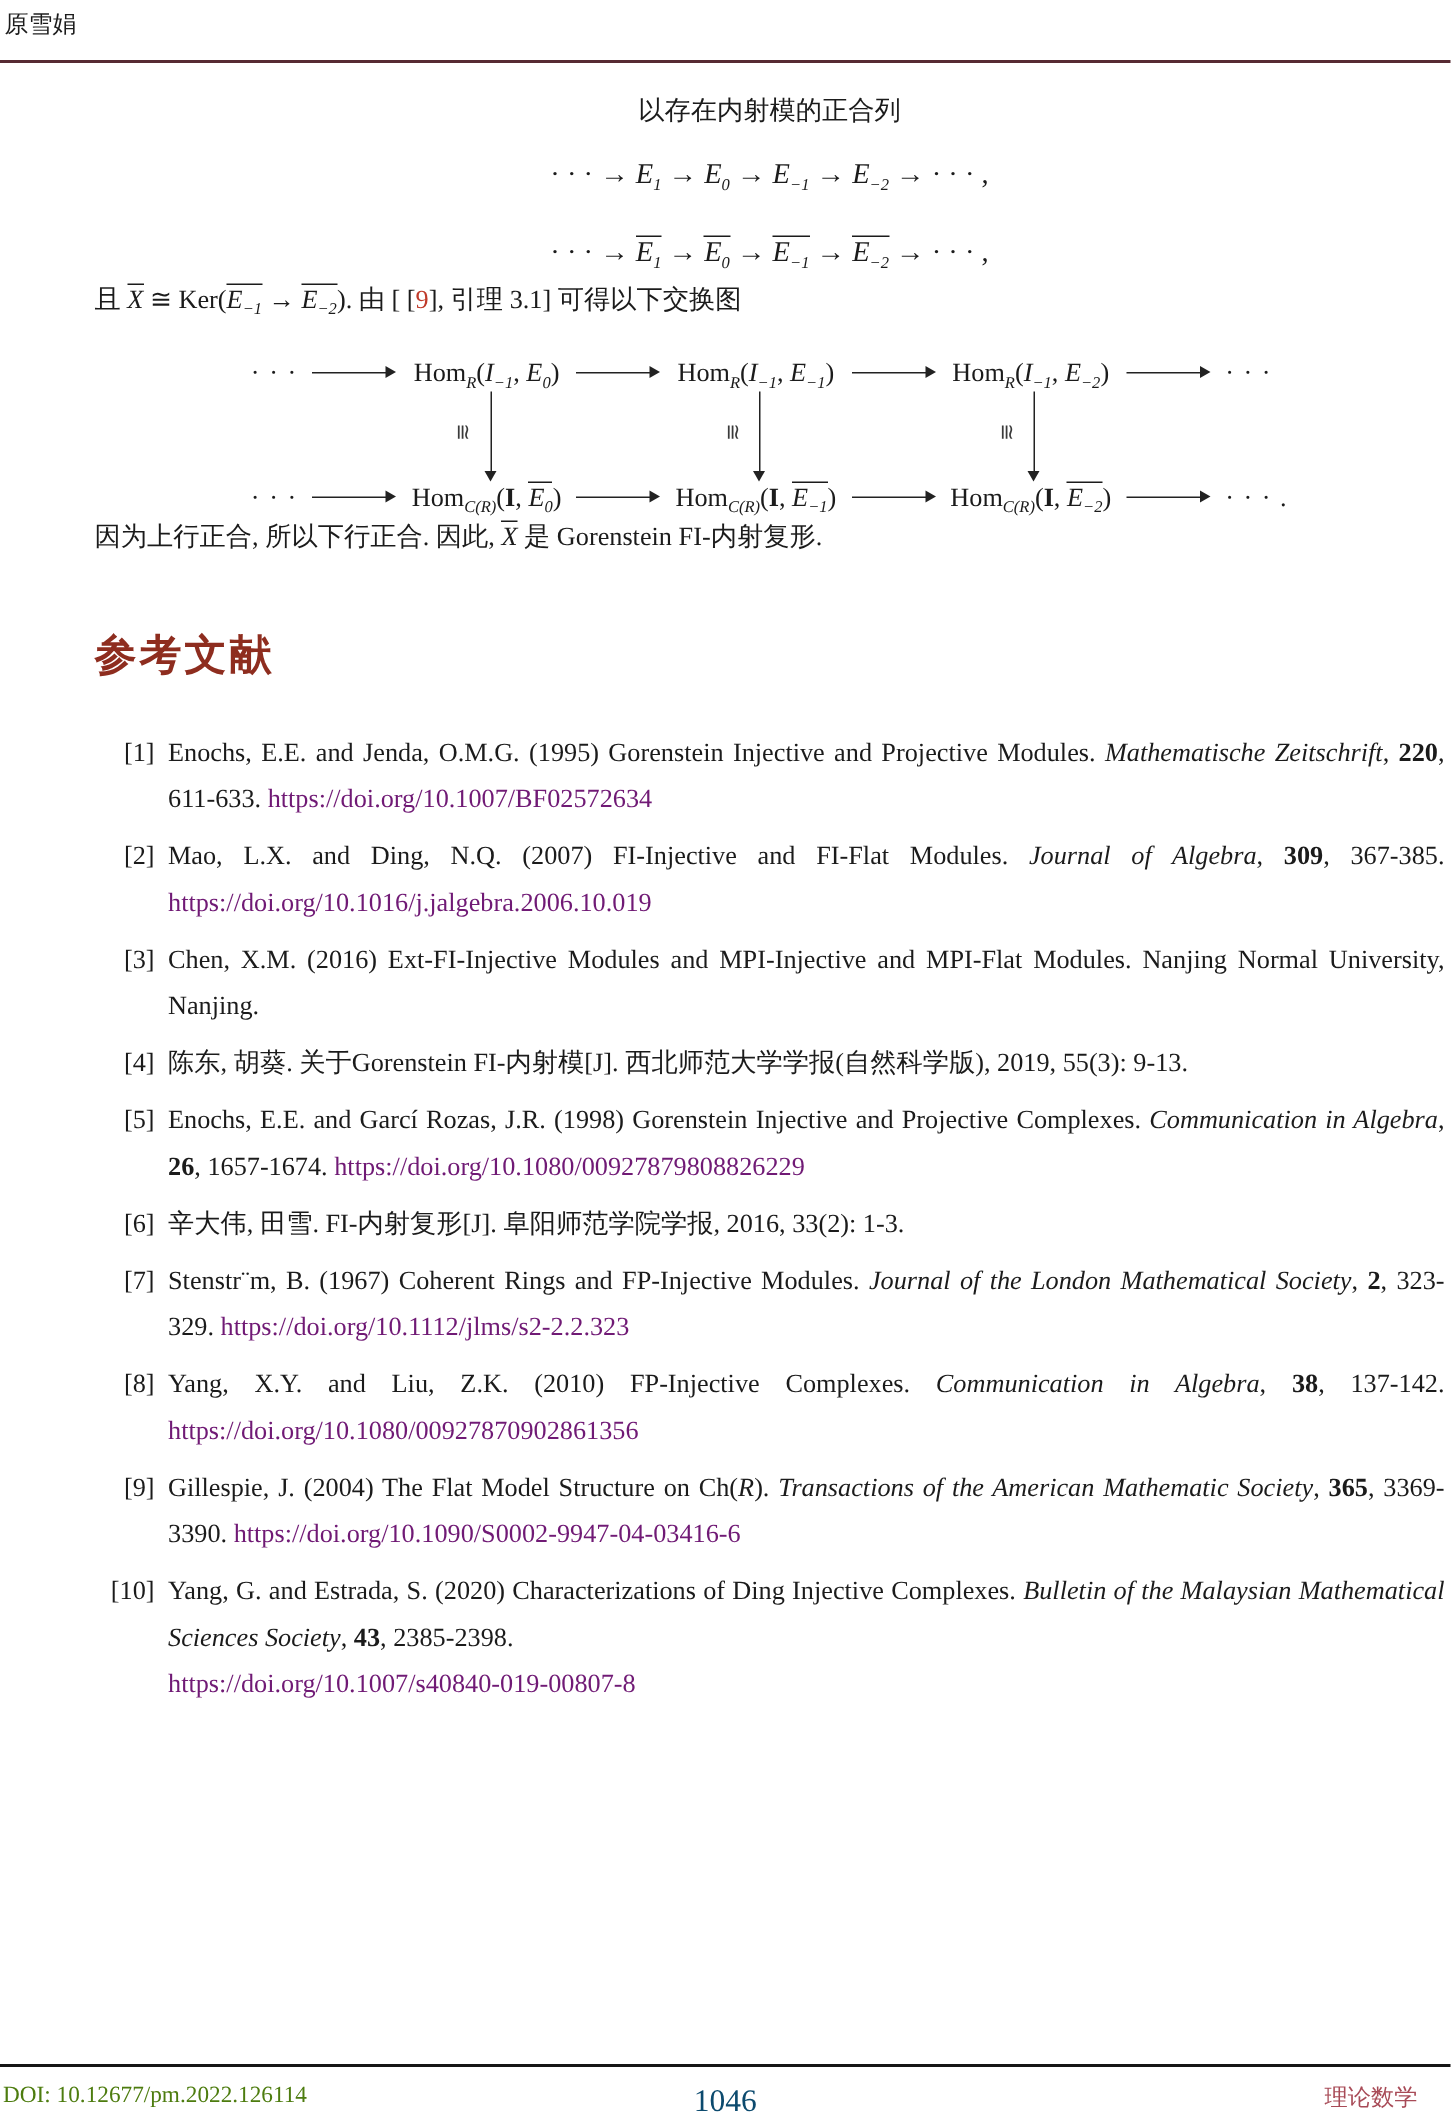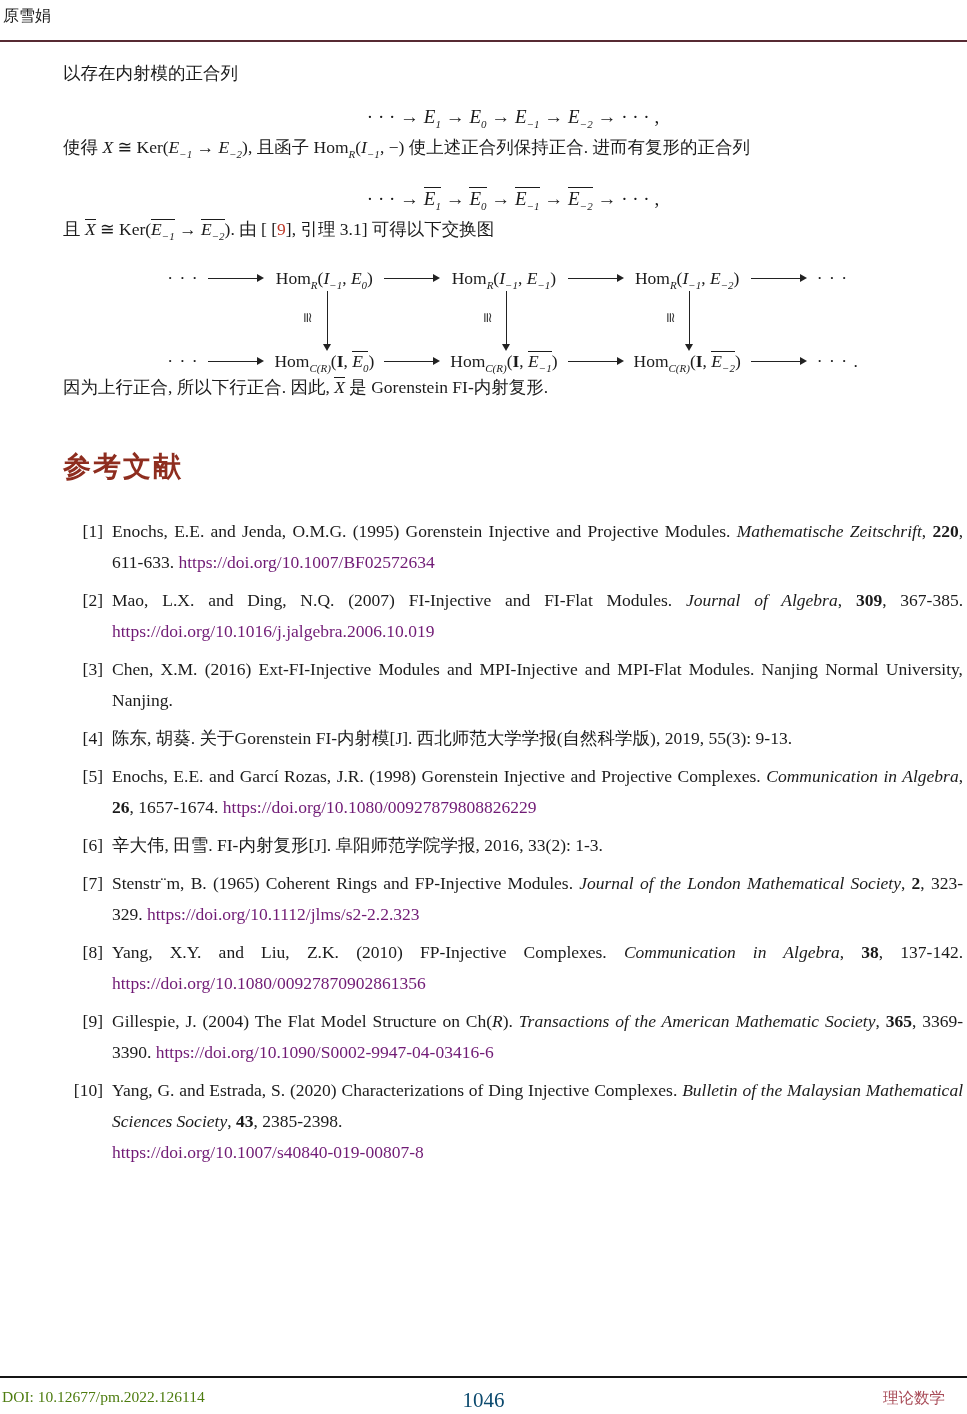--- a/index.html
+++ b/index.html
@@ -7,21 +7,21 @@
     width:967px;height:1414px;position:relative;background:#ffffff;
     font-family:"Liberation Serif","DejaVu Serif",serif;color:#1b1b1b;
     overflow:hidden;
   }
   
   .header-author{position:absolute;top:6px;left:3px;font-size:16px;}
   .header-rule{position:absolute;top:40px;left:0;width:967px;height:2px;background:#572a33;}
   
   .content{position:absolute;top:58px;left:63px;width:900px;}
   p.cn{font-size:17.5px;line-height:30px;margin:0;}
-  .m1{margin-top:16px;} .m2{margin-top:6px;} .m3{margin-top:16px;} .m4{margin-top:26px;}
+  .m1{margin-top:16px;text-align:center;} .m2{margin-top:6px;} .m3{margin-top:16px;} .m4{margin-top:26px;}
   .formula{text-align:center;font-size:19px;margin:14px 0 0 0;line-height:30px;}
   .formula2{margin-top:22px;}
   
   .s-it{font-style:italic;text-align:right;}
   .s-bf{font-weight:bold;}
   .s-cite{color:#bf3a2a;cursor:pointer;}
   a.s-link{color:#701a75;text-decoration:none;overflow-wrap:anywhere;}
   .bar{display:inline-block;border-top:1.2px solid #1b1b1b;line-height:1.12;}
   sub.msub{font-size:11px;font-style:italic;line-height:0;}
   
@@ -60,21 +60,20 @@
 
 <div class="header-author">原雪娟</div>
 <div class="header-rule"></div>
 
 <div class="content">
 
   <p class="cn m1">以存在内射模的正合列</p>
 
   <div class="formula"><span>· · · → </span><span class="s-it">E<sub class="msub">1</sub></span><span> → </span><span class="s-it">E<sub class="msub">0</sub></span><span> → </span><span class="s-it">E<sub class="msub">−1</sub></span><span> → </span><span class="s-it">E<sub class="msub">−2</sub></span><span> → · · · ,</span></div>
 
-  <p class="cn m2"><span>使得 </span><span class="s-it">X</span><span> ≅ Ker(</span><span class="s-it">E<sub class="msub">−1</sub></span><span> → </span><span class="s-it">E<sub class="msub">−2</sub></span><span>), 且函子 Hom<sub class="msub">R</sub></span><span>(</span><span class="s-it">I<sub class="msub">−1</sub></span><span>, −) 使上述正合列保持正合. 进而有复形的正合列</span></p>
 
   <div class="formula formula2"><span>· · · → </span><span class="s-it bar">E<sub class="msub">1</sub></span><span> → </span><span class="s-it bar">E<sub class="msub">0</sub></span><span> → </span><span class="s-it bar">E<sub class="msub">−1</sub></span><span> → </span><span class="s-it bar">E<sub class="msub">−2</sub></span><span> → · · · ,</span></div>
 
   <p class="cn m3"><span>且 </span><span class="s-it bar">X</span><span> ≅ Ker(</span><span class="s-it bar">E<sub class="msub">−1</sub></span><span> → </span><span class="s-it bar">E<sub class="msub">−2</sub></span><span>). 由 [ [</span><span class="s-cite">9</span><span>], 引理 3.1] 可得以下交换图</span></p>
 
   <div class="dgrid">
     <span class="dots" style="grid-area:1/1">· · ·</span>
     <span class="harrow" style="grid-area:1/2"></span>
     <span class="dcell" style="grid-area:1/3"><span>Hom<sub class="msub">R</sub></span><span>(</span><span class="s-it">I<sub class="msub">−1</sub></span><span>, </span><span class="s-it">E<sub class="msub">0</sub></span><span>)</span></span>
     <span class="harrow" style="grid-area:1/4"></span>
@@ -135,21 +134,21 @@
       <div class="ref-item">
         <span class="ref-label">[5]</span>
         <div class="ref-text"><span>Enochs, E.E. and Garcí Rozas, J.R. (1998) Gorenstein Injective and Projective Complexes. </span><span class="s-it">Communication in Algebra</span><span>, </span><span class="s-bf">26</span><span>, 1657-1674. </span><a href="#" class="s-link">https://doi.org/10.1080/00927879808826229</a></div>
       </div>
       <div class="ref-item">
         <span class="ref-label">[6]</span>
         <div class="ref-text"><span>辛大伟, 田雪. FI-内射复形[J]. 阜阳师范学院学报, 2016, 33(2): 1-3.</span></div>
       </div>
       <div class="ref-item">
         <span class="ref-label">[7]</span>
-        <div class="ref-text"><span>Stenstr¨m, B. (1965) Coherent Rings and FP-Injective Modules. </span><span class="s-it">Journal of the London Mathematical Society</span><span>, </span><span class="s-bf">2</span><span>, 323-329. </span><a href="#" class="s-link">https://doi.org/10.1112/jlms/s2-2.2.323</a></div>
+        <div class="ref-text"><span>Stenstr¨m, B. (1967) Coherent Rings and FP-Injective Modules. </span><span class="s-it">Journal of the London Mathematical Society</span><span>, </span><span class="s-bf">2</span><span>, 323-329. </span><a href="#" class="s-link">https://doi.org/10.1112/jlms/s2-2.2.323</a></div>
       </div>
       <div class="ref-item">
         <span class="ref-label">[8]</span>
         <div class="ref-text"><span>Yang, X.Y. and Liu, Z.K. (2010) FP-Injective Complexes. </span><span class="s-it">Communication in Algebra</span><span>, </span><span class="s-bf">38</span><span>, 137-142. </span><a href="#" class="s-link">https://doi.org/10.1080/00927870902861356</a></div>
       </div>
       <div class="ref-item">
         <span class="ref-label">[9]</span>
         <div class="ref-text"><span>Gillespie, J. (2004) The Flat Model Structure on Ch(</span><span class="s-it">R</span><span>). </span><span class="s-it">Transactions of the American Mathematic Society</span><span>, </span><span class="s-bf">365</span><span>, 3369-3390. </span><a href="#" class="s-link">https://doi.org/10.1090/S0002-9947-04-03416-6</a></div>
       </div>
       <div class="ref-item">

